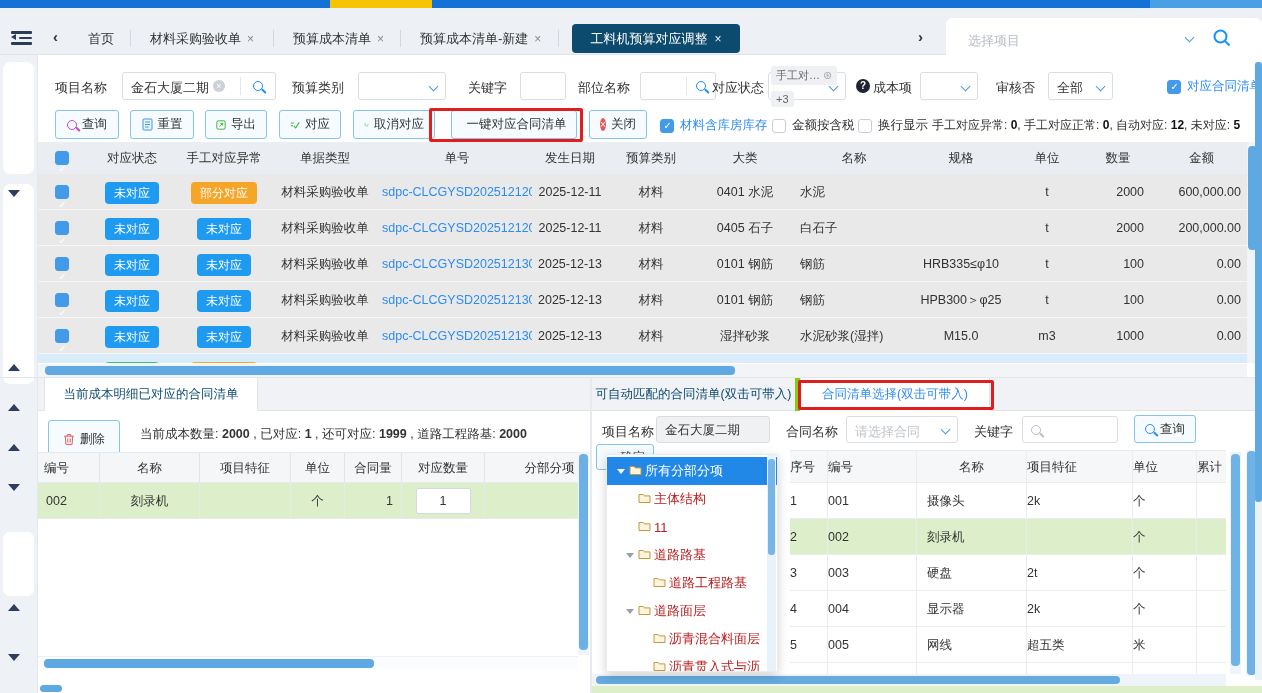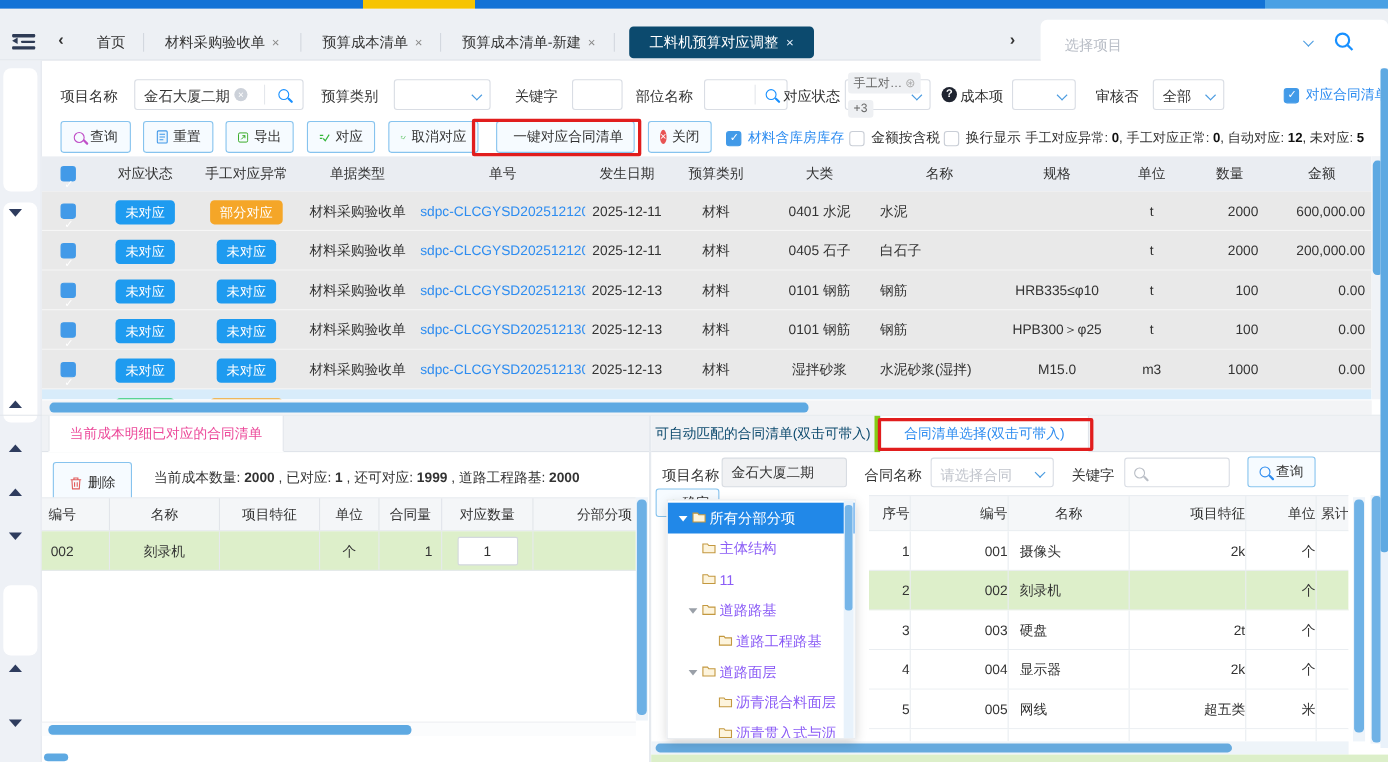--- a/index.html
+++ b/index.html
@@ -88,34 +88,34 @@
 .lrow { display:flex; height:36px; line-height:36px; background:#ddefca; border-bottom:1px solid #e6e9ed; font-size:12.5px; }
 .lc { flex:none; text-align:center; border-right:1px solid #e6e9ed; overflow:hidden; white-space:nowrap; }
 .lhead .lc { border-right:1px solid #e2e5ea; }
 .lw1{width:86px;} .lw2{width:100px;} .lw3{width:91px;} .lw4{width:54px;} .lw5{width:57px; text-align:right; padding-right:8px;} .lw6{width:83px;} .lw7{width:130px; border-right:none;}
 .qty-input { display:inline-block; width:55px; height:26px; line-height:24px; background:#fff; border:1px solid #d4d8df; border-radius:2px; text-align:center; margin-top:4px; }
 
 
 .dis-input { position:absolute; height:27px; background:#f0f1f3; border:1px solid #d8dce2; border-radius:3px; font-size:12.5px; color:#333; padding:5px 8px; white-space:nowrap; overflow:hidden; }
 #confirm-btn { left:596px; top:444px; width:58px; height:26px; z-index:4; }
 #tree { left:606px; top:454px; width:172px; height:218px; background:#fff; border:1px solid #e8ebef; box-shadow:0 3px 10px rgba(0,0,0,.18); z-index:10; overflow:hidden; padding-top:2px; }
-.titem { position:relative; height:28px; display:flex; align-items:center; font-size:13px; color:#8b5cf6; cursor:pointer; white-space:nowrap; }
+.titem { position:relative; height:28px; display:flex; align-items:center; font-size:13px; color:#b91c1c; cursor:pointer; white-space:nowrap; }
 .titem.tsel { background:#2188e8; color:#fff; }
 .tcaret { width:0; height:0; border-left:4px solid transparent; border-right:4px solid transparent; border-top:5px solid #9aa0a8; position:absolute; }
 .tsel .tcaret { border-top-color:#fff; }
 .titem .flabel { position:absolute; }
 .folder { position:absolute; top:8px; }
 #tree-sbar { position:absolute; left:160px; top:0; width:9px; height:218px; background:#e8f2fb; }
 #tree-thumb { position:absolute; left:161px; top:4px; width:7px; height:96px; background:#76b5e8; border-radius:3px; }
 
 #rtable { left:790px; top:450px; width:436px; overflow:hidden; }
 .rhead { display:flex; height:33px; line-height:33px; background:#f5f7f9; border:1px solid #e9edf1; border-width:1px 0; font-size:12.5px; color:#333; }
 .rrow { display:flex; height:36px; line-height:36px; background:#fff; border-bottom:1px solid #e9edf1; font-size:12.5px; }
 .rrow.grn { background:#ddefca; }
-.rc { flex:none; text-align:right; border-right:1px solid #e9edf1; overflow:hidden; white-space:nowrap; }
+.rc { flex:none; text-align:left; border-right:1px solid #e9edf1; overflow:hidden; white-space:nowrap; }
 .rw1{width:38px;} .rw2{width:89px;} .rw3{width:110px; text-align:left; padding-left:10px;} .rw4{width:106px;} .rw5{width:64px;} .rw6{width:29px; border-right:none;}
 
 
 .anno { position:absolute; border:3px solid #e11d1d; border-radius:2px; z-index:60; pointer-events:none; }
 
 
 #greenstrip { left:592px; top:686px; width:670px; height:7px; background:#dcefc9; }
 #page-vscroll { left:1255px; top:62px; width:7px; height:618px; background:#eaf2fa; }
 #page-vthumb { left:1255px; top:62px; width:7px; height:440px; background:#5ea9e2; border-radius:3px; }
 </style>
@@ -385,21 +385,21 @@
   <div class="thumb" style="left:7px; top:2px; width:690px; height:9px;"></div>
 </div>
 <div class="sbar-v abs" style="left:1247px; top:142px; width:11px; height:221px;">
   <div class="thumb" style="left:1px; top:4px; width:9px; height:104px;"></div>
 </div>
 
 <div class="abs" id="bot-divider"></div>
 <div class="abs" id="panel-split"></div>
 
 <div class="tabsbar abs" style="left:38px; top:378px; width:552px;"></div>
-<div class="btab active abs" style="left:44px; top:378px; width:214px; color:#ec4899; border-bottom:1px solid #fff;">当前成本明细已对应的合同清单</div>
+<div class="btab active abs" style="left:44px; top:378px; width:214px; color:#0c4a6e; border-bottom:1px solid #fff;">当前成本明细已对应的合同清单</div>
 <div class="btn" style="left:48px; top:420px; width:72px; height:39px;">
   <svg width="12" height="13" viewBox="0 0 12 13" fill="none" stroke="#e25d5d">
       <path d="M1.2 3.2h9.6M4.2 3V1.6h3.6V3M2.4 3.4l.5 8h6.2l.5-8M4.8 5.4v4.2M7.2 5.4v4.2"></path>
     </svg>
   <span>删除</span>
 </div>
 <div class="abs" style="left:140px; top:426px; font-size:12.5px; white-space:nowrap;">
   <span>当前成本数量: </span><b>2000</b><span> , 已对应: </span><b>1</b><span> , 还可对应: </span><b>1999</b><span> , 道路工程路基: </span><b>2000</b>
 </div>
 <div class="abs" id="ltable">

